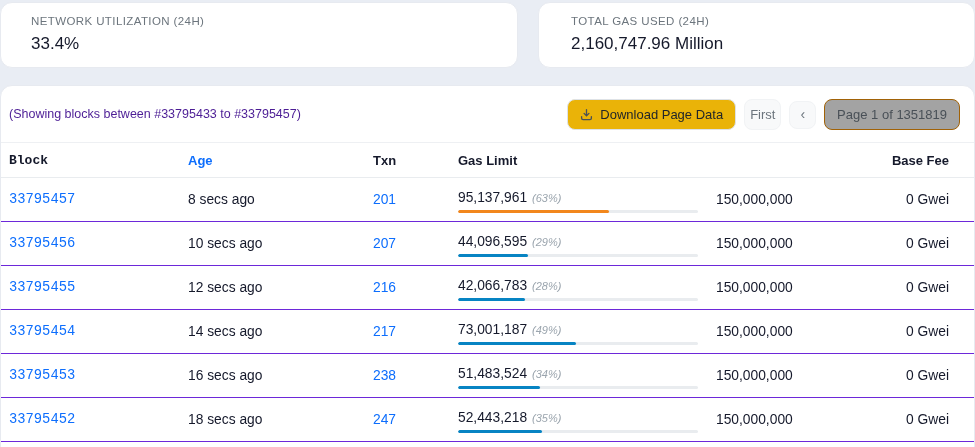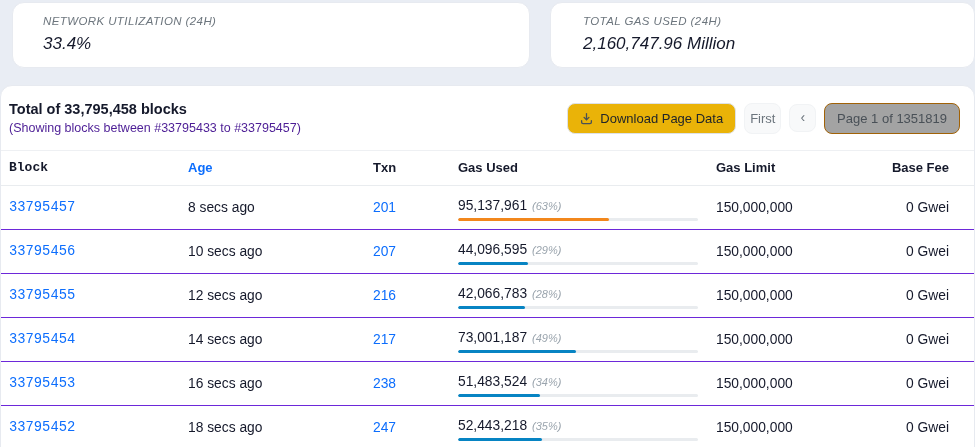--- a/index.html
+++ b/index.html
@@ -8,22 +8,22 @@
     width: 975px; height: 447px;
     background: #e9edf4;
     font-family: "Liberation Sans", sans-serif;
     color: #212529;
     overflow: hidden;
     position: relative;
   }
 
   
   .stats-row {
-    position: absolute; top: 2px; left: 12px; right: 0;
-    display: flex; gap: 20px; height: 66px; font-style: italic;
+    position: absolute; top: 2px; left: 0; right: 0;
+    display: flex; gap: 20px; height: 66px;
   }
   .stat-card {
     background: #fff;
     border: 1px solid #e7eaf0;
     border-radius: 12px;
     padding: 12px 24px 0 30px;
   }
   .stat-card.first { flex: 0 0 518px; }
   .stat-card.second { flex: 1 1 auto; padding-left: 32px; }
   .stat-label {
@@ -121,21 +121,20 @@
   <div class="stat-card second">
     <div class="stat-label">TOTAL GAS USED (24H)</div>
     <div class="stat-value">2,160,747.96 Million</div>
   </div>
 </div>
 
 <div class="main-card">
 
   <div class="list-header">
     <div>
-      <div class="list-title">Total of 33,795,458 blocks</div>
       <div class="list-subtitle">(Showing blocks between #33795433 to #33795457)</div>
     </div>
     <div class="header-actions">
       <button class="btn btn-download">
         <span>
           <svg width="13" height="13" viewBox="0 0 16 16" fill="none" stroke="#495057" stroke-width="1.6" stroke-linecap="round" stroke-linejoin="round">
             <path d="M8 2v7.2"></path>
               <path d="M5 6.6 8 9.6l3-3"></path>
               <path d="M2 10.5v2a1.8 1.8 0 0 0 1.8 1.8h8.4a1.8 1.8 0 0 0 1.8-1.8v-2"></path>
           </svg>
@@ -148,21 +147,20 @@
         </button>
       <button class="btn btn-page">Page 1 of 1351819</button>
     </div>
   </div>
 
   <div class="tbl">
     <div class="tbl-head">
       <div class="col-block">Block</div>
       <div class="col-age th-age">Age</div>
       <div class="col-txn">Txn</div>
-      <div class="col-gas">Gas Used</div>
       <div class="col-limit">Gas Limit</div>
       <div class="col-fee">Base Fee</div>
     </div>
     <div>
   <div class="tbl-row">
     <div class="col-block"><a class="link">33795457</a></div>
     <div class="col-age cell-text">8 secs ago</div>
     <div class="col-txn"><a class="link">201</a></div>
     <div class="col-gas gas-cell">
       <div class="gas-line">

